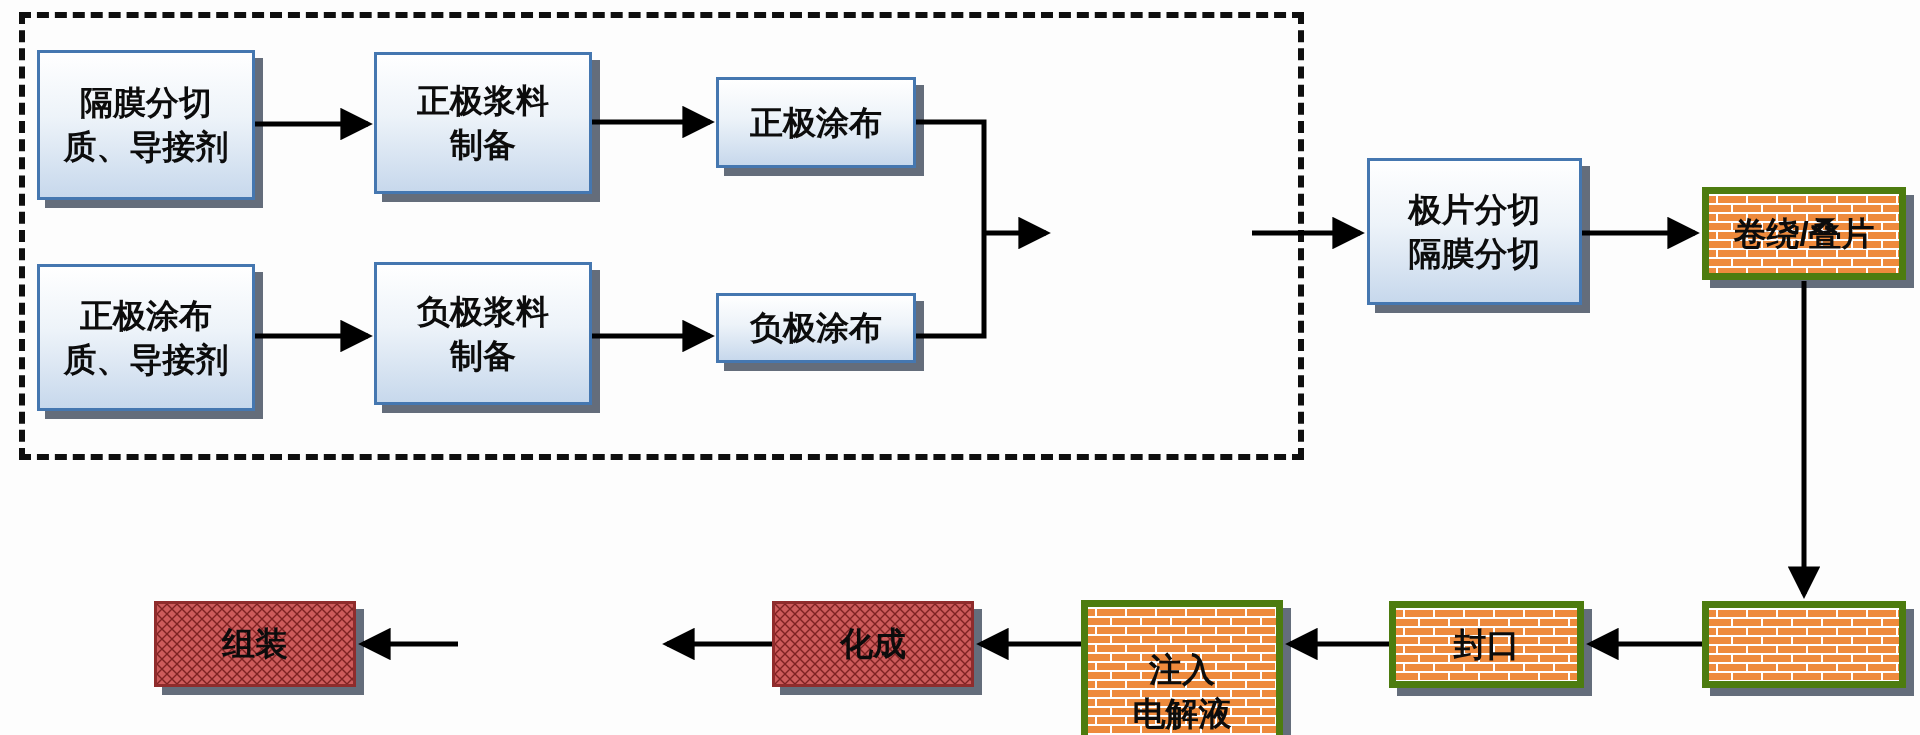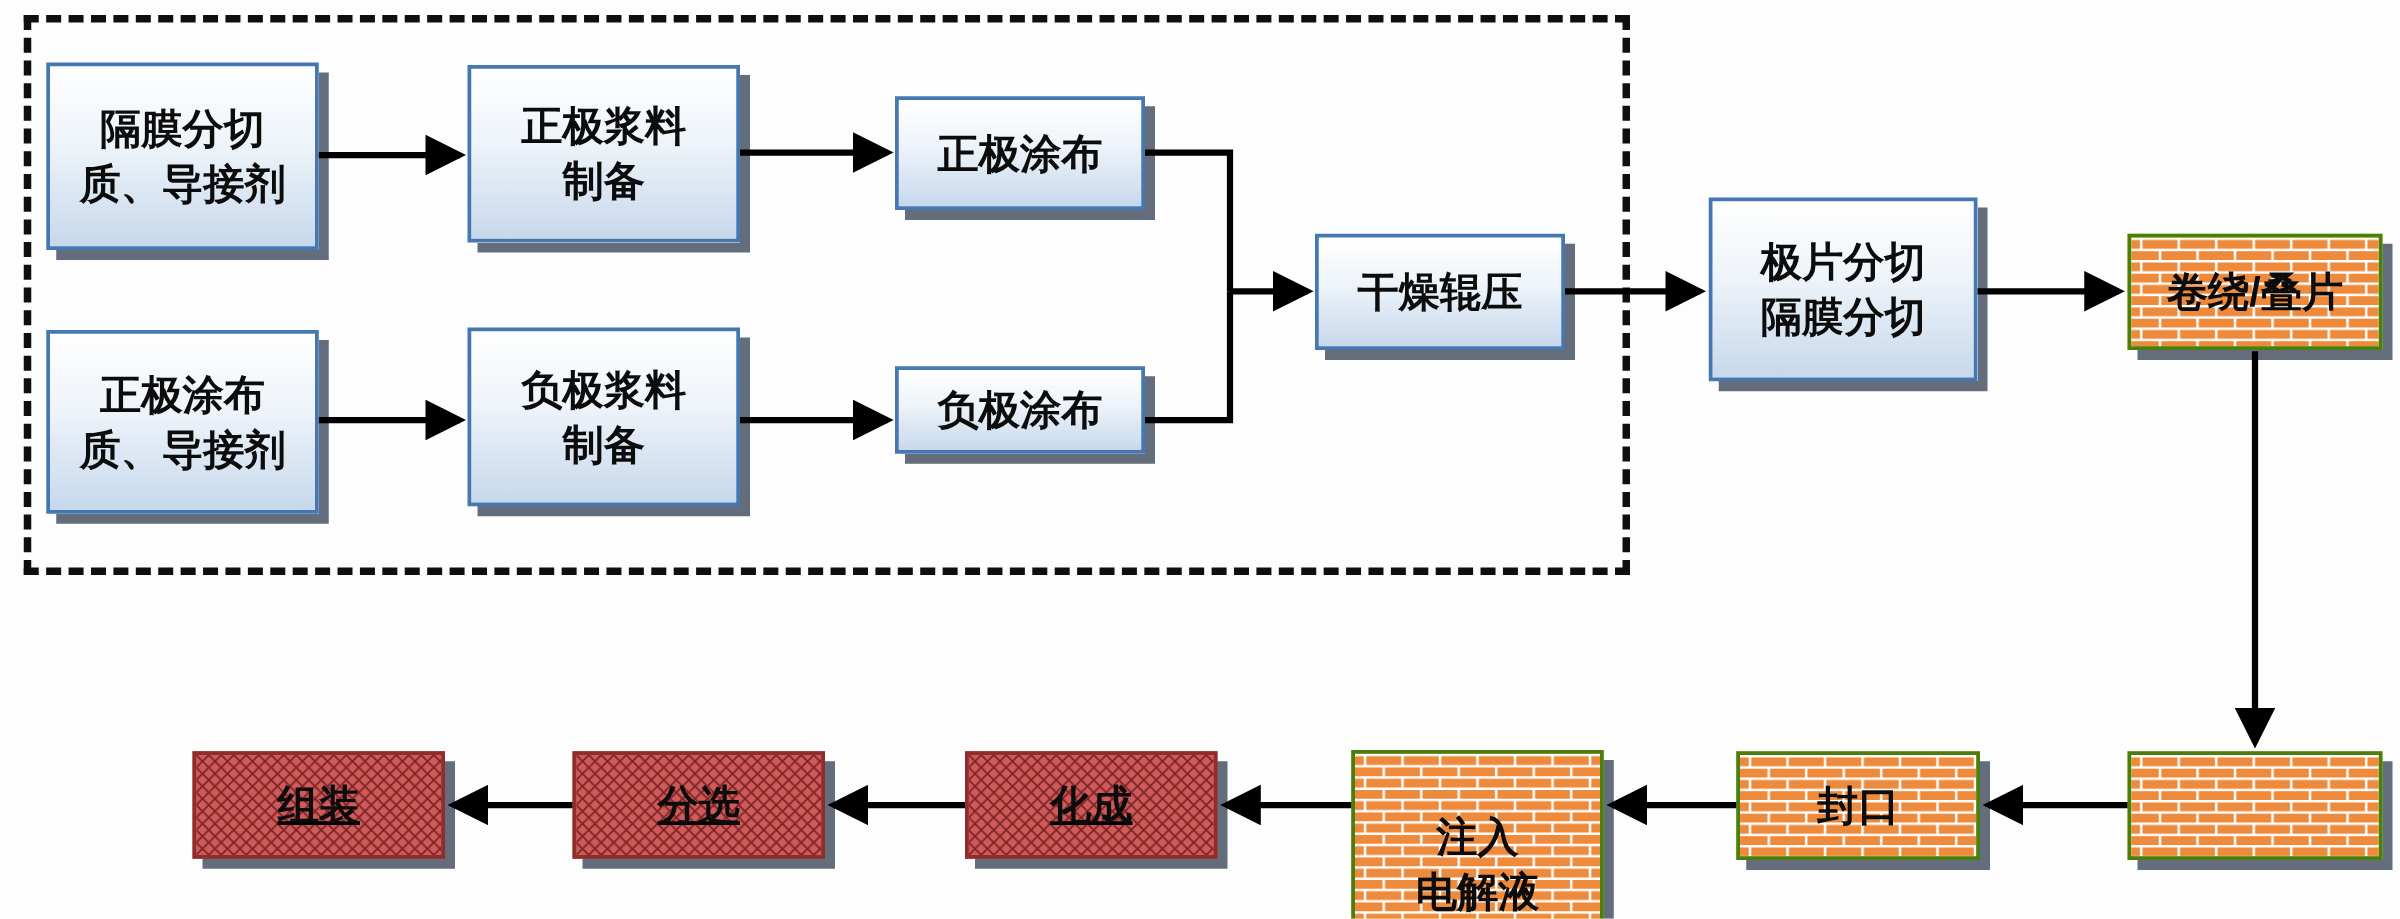--- a/index.html
+++ b/index.html
@@ -18,29 +18,28 @@
   .node .label {
     position:relative; z-index:2; white-space:pre-line;
     font-size:33px; font-weight:600; color:#0c0c0c; line-height:1.32;
   }
   .node.blue {
     background:linear-gradient(180deg,#ffffff 0%,#edf3f9 45%,#c7d8ec 100%);
     border:3px solid #4577b0;
     box-shadow:8px 8px 0 rgba(56,68,86,0.78);
   }
   .node.orange {
-    border:3px solid #4d7c0f;
+    border:7px solid #4d7c0f;
     box-shadow:8px 8px 0 rgba(56,68,86,0.78);
-    background:#bef264;
+    background:#d946ef;
   }
   .node.red {
     border:3px solid #8f2c2c;
     box-shadow:8px 8px 0 rgba(56,68,86,0.78);
     background:#cd5b5b;
-    text-decoration:underline;
   }
   .tex { position:absolute; left:0; top:0; width:100%; height:100%; z-index:0; }
   .arrows { position:absolute; left:0; top:0; width:1920px; height:735px; pointer-events:none; z-index:3; }
   .defs-holder { position:absolute; width:0; height:0; }
 </style>
 </head>
 <body>
 
 <div class="canvas">
 
@@ -85,23 +84,20 @@
 
   <div class="node blue" style="left:374px;top:262px;width:218px;height:143px">
     <span class="label">负极浆料
 制备</span>
   </div>
 
   <div class="node blue" style="left:716px;top:293px;width:200px;height:70px">
     <span class="label">负极涂布</span>
   </div>
 
-  <div class="node blue" style="left:1052px;top:187px;width:200px;height:93px">
-    <span class="label">干燥辊压</span>
-  </div>
 
   <div class="node blue" style="left:1367px;top:158px;width:215px;height:147px">
     <span class="label">极片分切
 隔膜分切</span>
   </div>
 
   <div class="node orange" style="left:1702px;top:187px;width:204px;height:93px">
     <svg class="tex" aria-hidden="true">
         <rect width="100%" height="100%" fill="url(#brick)"></rect>
       </svg>
@@ -129,26 +125,20 @@
 电解液</span>
   </div>
 
   <div class="node red" style="left:772px;top:601px;width:202px;height:86px">
     <svg class="tex" aria-hidden="true">
         <rect width="100%" height="100%" fill="url(#hatch)"></rect>
       </svg>
     <span class="label">化成</span>
   </div>
 
-  <div class="node red" style="left:458px;top:601px;width:202px;height:86px">
-    <svg class="tex" aria-hidden="true">
-        <rect width="100%" height="100%" fill="url(#hatch)"></rect>
-      </svg>
-    <span class="label">分选</span>
-  </div>
 
   <div class="node red" style="left:154px;top:601px;width:202px;height:86px">
     <svg class="tex" aria-hidden="true">
         <rect width="100%" height="100%" fill="url(#hatch)"></rect>
       </svg>
     <span class="label">组装</span>
   </div>
 
   <svg class="arrows" viewBox="0 0 1920 735">
     <g stroke="#000000" stroke-width="5" fill="none">

